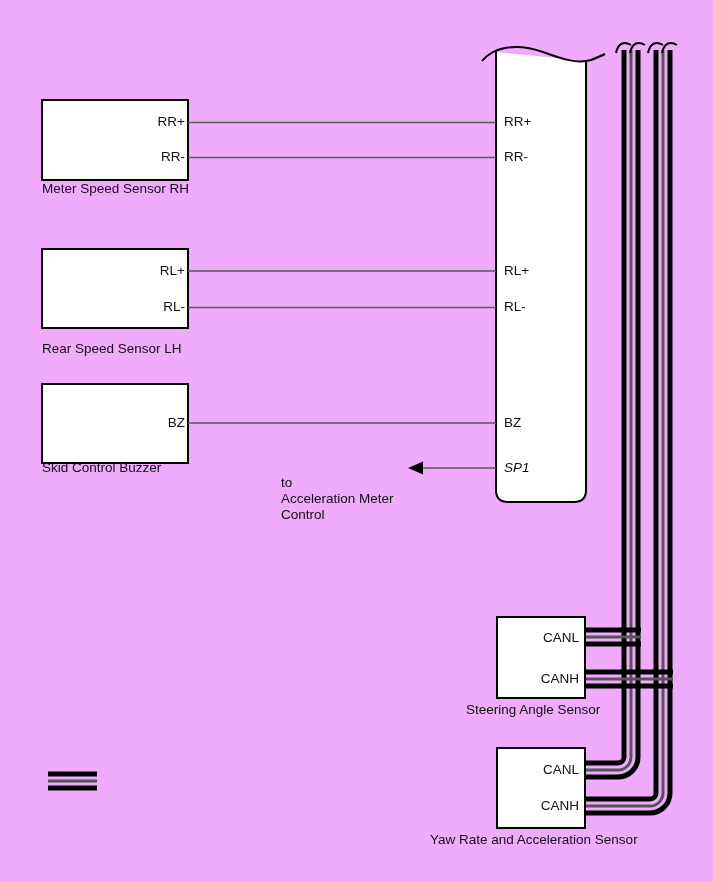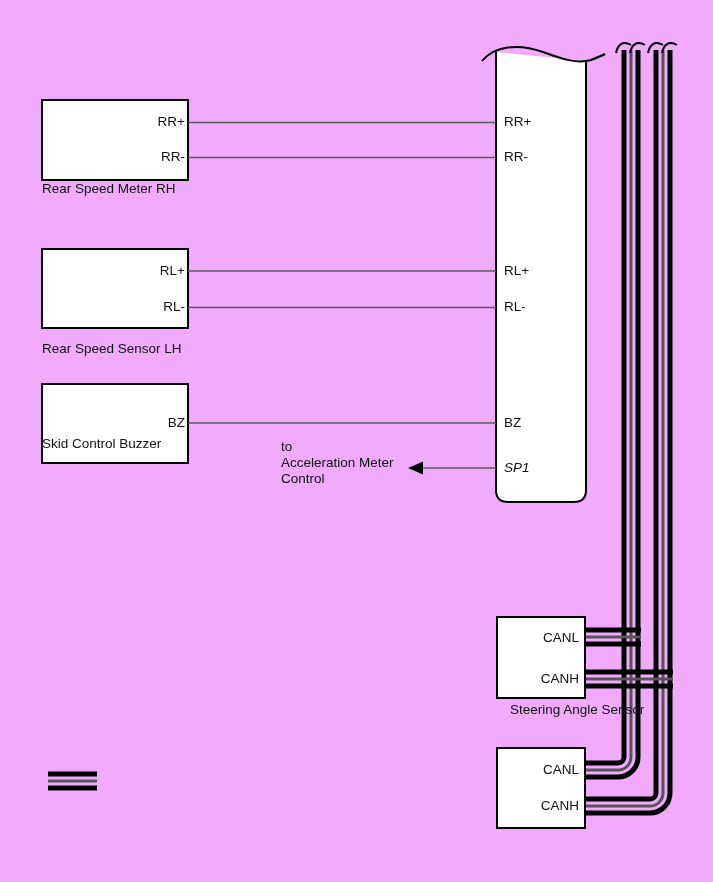--- a/index.html
+++ b/index.html
@@ -15,21 +15,21 @@
   #wires-svg{position:absolute;left:0;top:0;}
   .txt{
     position:absolute;
     font-size:13.5px;
     line-height:16px;
     white-space:nowrap;
   }
   .pin-r{text-align:right;}
   .pin-l{text-align:left;}
   .cap2{line-height:17px;}
-  .note{line-height:16px;}
+  .note{line-height:16px;margin-top:36px;}
 </style>
 </head>
 <body>
 
 <div id="canvas">
 
   <svg id="wires-svg" width="713" height="882" viewBox="0 0 713 882">
 
     <rect x="42" y="100" width="146" height="80" fill="#fff" stroke="#000" stroke-width="2"></rect>
     <rect x="42" y="249" width="146" height="79" fill="#fff" stroke="#000" stroke-width="2"></rect>
@@ -83,44 +83,45 @@
 
     <g>
       <path d="M 48 774 H 97" stroke="#000" stroke-width="5"></path>
       <path d="M 48 781 H 97" stroke="#555" stroke-width="3"></path>
       <path d="M 48 788 H 97" stroke="#000" stroke-width="5"></path>
     </g>
   </svg>
 
   <div class="txt pin-r" style="left:80px;top:114px;width:105px;">RR+</div>
   <div class="txt pin-r" style="left:80px;top:149px;width:105px;">RR-</div>
-  <div class="txt" style="left:42px;top:181px;">Rear Speed Meter RH</div>
+  <div class="txt" style="left:42px;top:181px;">Meter Speed Sensor RH</div>
 
   <div class="txt pin-r" style="left:80px;top:263px;width:105px;">RL+</div>
   <div class="txt pin-r" style="left:80px;top:299px;width:105px;">RL-</div>
   <div class="txt" style="left:42px;top:341px;">Rear Speed Sensor LH</div>
 
   <div class="txt pin-r" style="left:80px;top:415px;width:105px;">BZ</div>
-  <div class="txt" style="left:42px;top:436px;">Skid Control Buzzer</div>
+  <div class="txt" style="left:42px;top:460px;">Skid Control Buzzer</div>
 
   <div class="txt pin-l" style="left:504px;top:114px;width:60px;">RR+</div>
   <div class="txt pin-l" style="left:504px;top:149px;width:60px;">RR-</div>
   <div class="txt pin-l" style="left:504px;top:263px;width:60px;">RL+</div>
   <div class="txt pin-l" style="left:504px;top:299px;width:60px;">RL-</div>
   <div class="txt pin-l" style="left:504px;top:415px;width:60px;">BZ</div>
   <div class="txt pin-l" style="left:504px;top:460px;width:60px;font-style:italic;">SP1</div>
 
 
   <div class="txt note" style="left:281px;top:439px;">
     <div>to</div>
     <div>Acceleration Meter</div>
     <div>Control</div>
   </div>
 
   <div class="txt pin-r" style="left:480px;top:630px;width:99px;">CANL</div>
   <div class="txt pin-r" style="left:480px;top:671px;width:99px;">CANH</div>
-  <div class="txt" style="left:466px;top:702px;margin-left:44px;">Steering Angle Sensor</div>
+  <div class="txt" style="left:466px;top:702px;">Steering Angle Sensor</div>
 
   <div class="txt pin-r" style="left:480px;top:762px;width:99px;">CANL</div>
   <div class="txt pin-r" style="left:480px;top:798px;width:99px;">CANH</div>
+  <div class="txt" style="left:430px;top:832px;">Yaw Rate and Acceleration Sensor</div>
 
 
 </div>
 
 </body></html>

